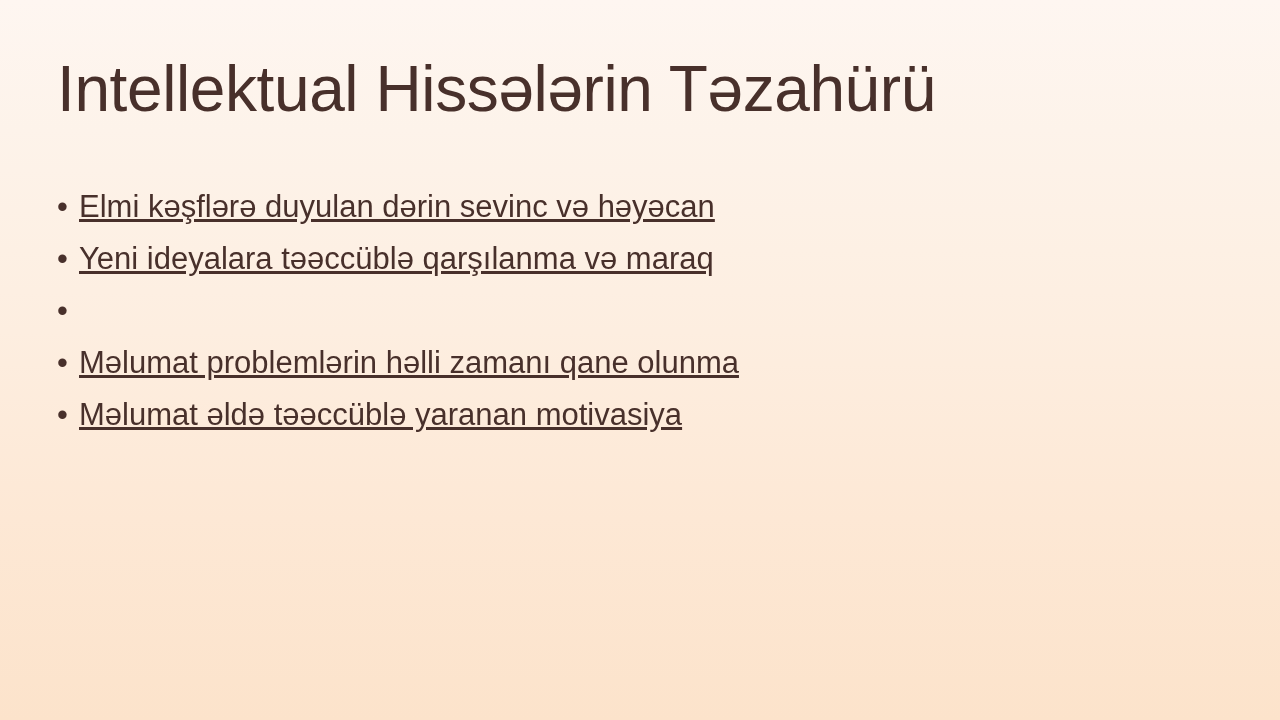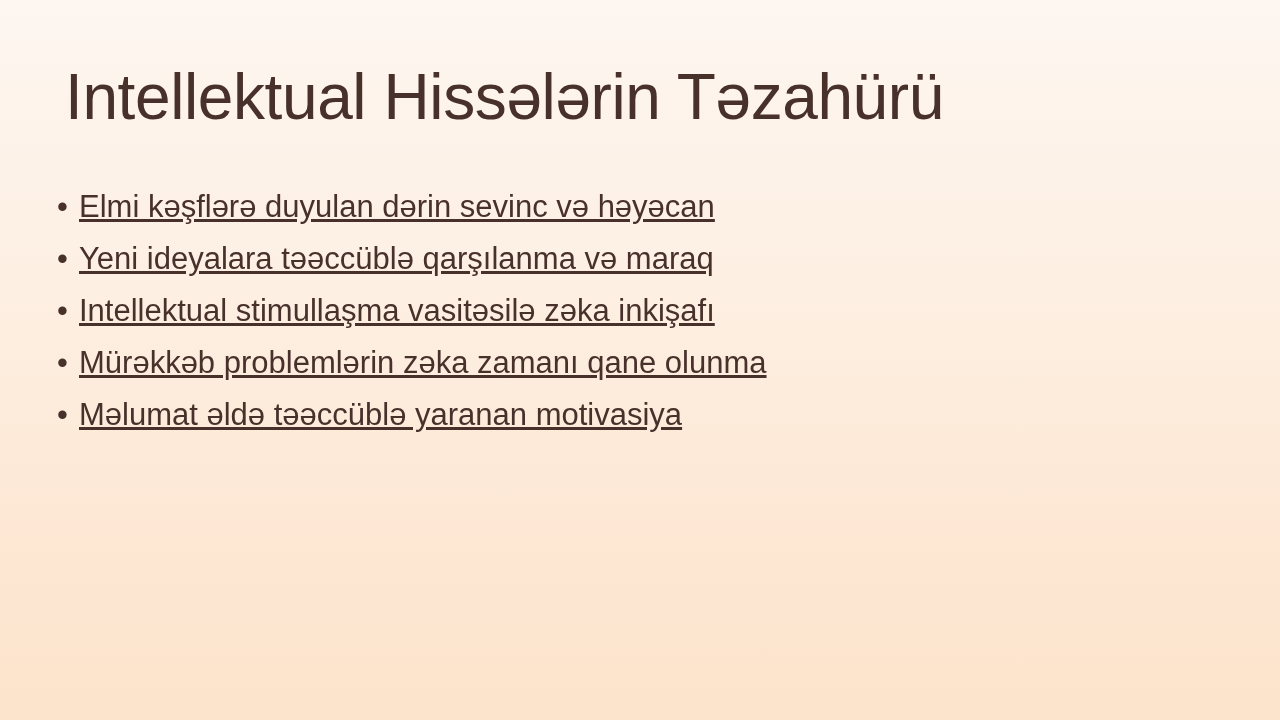--- a/index.html
+++ b/index.html
@@ -29,21 +29,21 @@
       #fde8d5 72%,
       #fce3cb 100%
     );
     overflow: hidden;
   }
 
   .slide-title {
     position: absolute;
     left: 57px;
     top: 50px;
-    margin: 8px;
+    margin: 0;
     padding: 0;
     font-family: "Liberation Sans", sans-serif;
     font-size: 64px;
     font-weight: normal;
     line-height: 78px;
     letter-spacing: -0.4px;
     color: #48302b;
     white-space: nowrap;
   }
 
@@ -96,26 +96,25 @@
       <span class="bullet-text">Elmi kəşflərə duyulan dərin sevinc və həyəcan</span>
     </li>
 
     <li class="bullet-item">
       <span class="bullet-marker">•</span>
       <span class="bullet-text">Yeni ideyalara təəccüblə qarşılanma və maraq</span>
     </li>
 
     <li class="bullet-item">
       <span class="bullet-marker">•</span>
-      <span class="bullet-text">Intellektual stimullaşma vasitəsilə zəka inkişafı</span>
     </li>
 
     <li class="bullet-item">
       <span class="bullet-marker">•</span>
-      <span class="bullet-text">Mürəkkəb problemlərin zəka zamanı qane olunma</span>
+      <span class="bullet-text">Məlumat problemlərin həlli zamanı qane olunma</span>
     </li>
 
     <li class="bullet-item">
       <span class="bullet-marker">•</span>
       <span class="bullet-text">Məlumat əldə təəccüblə yaranan motivasiya</span>
     </li>
 
   </ul>
 
 </div>

